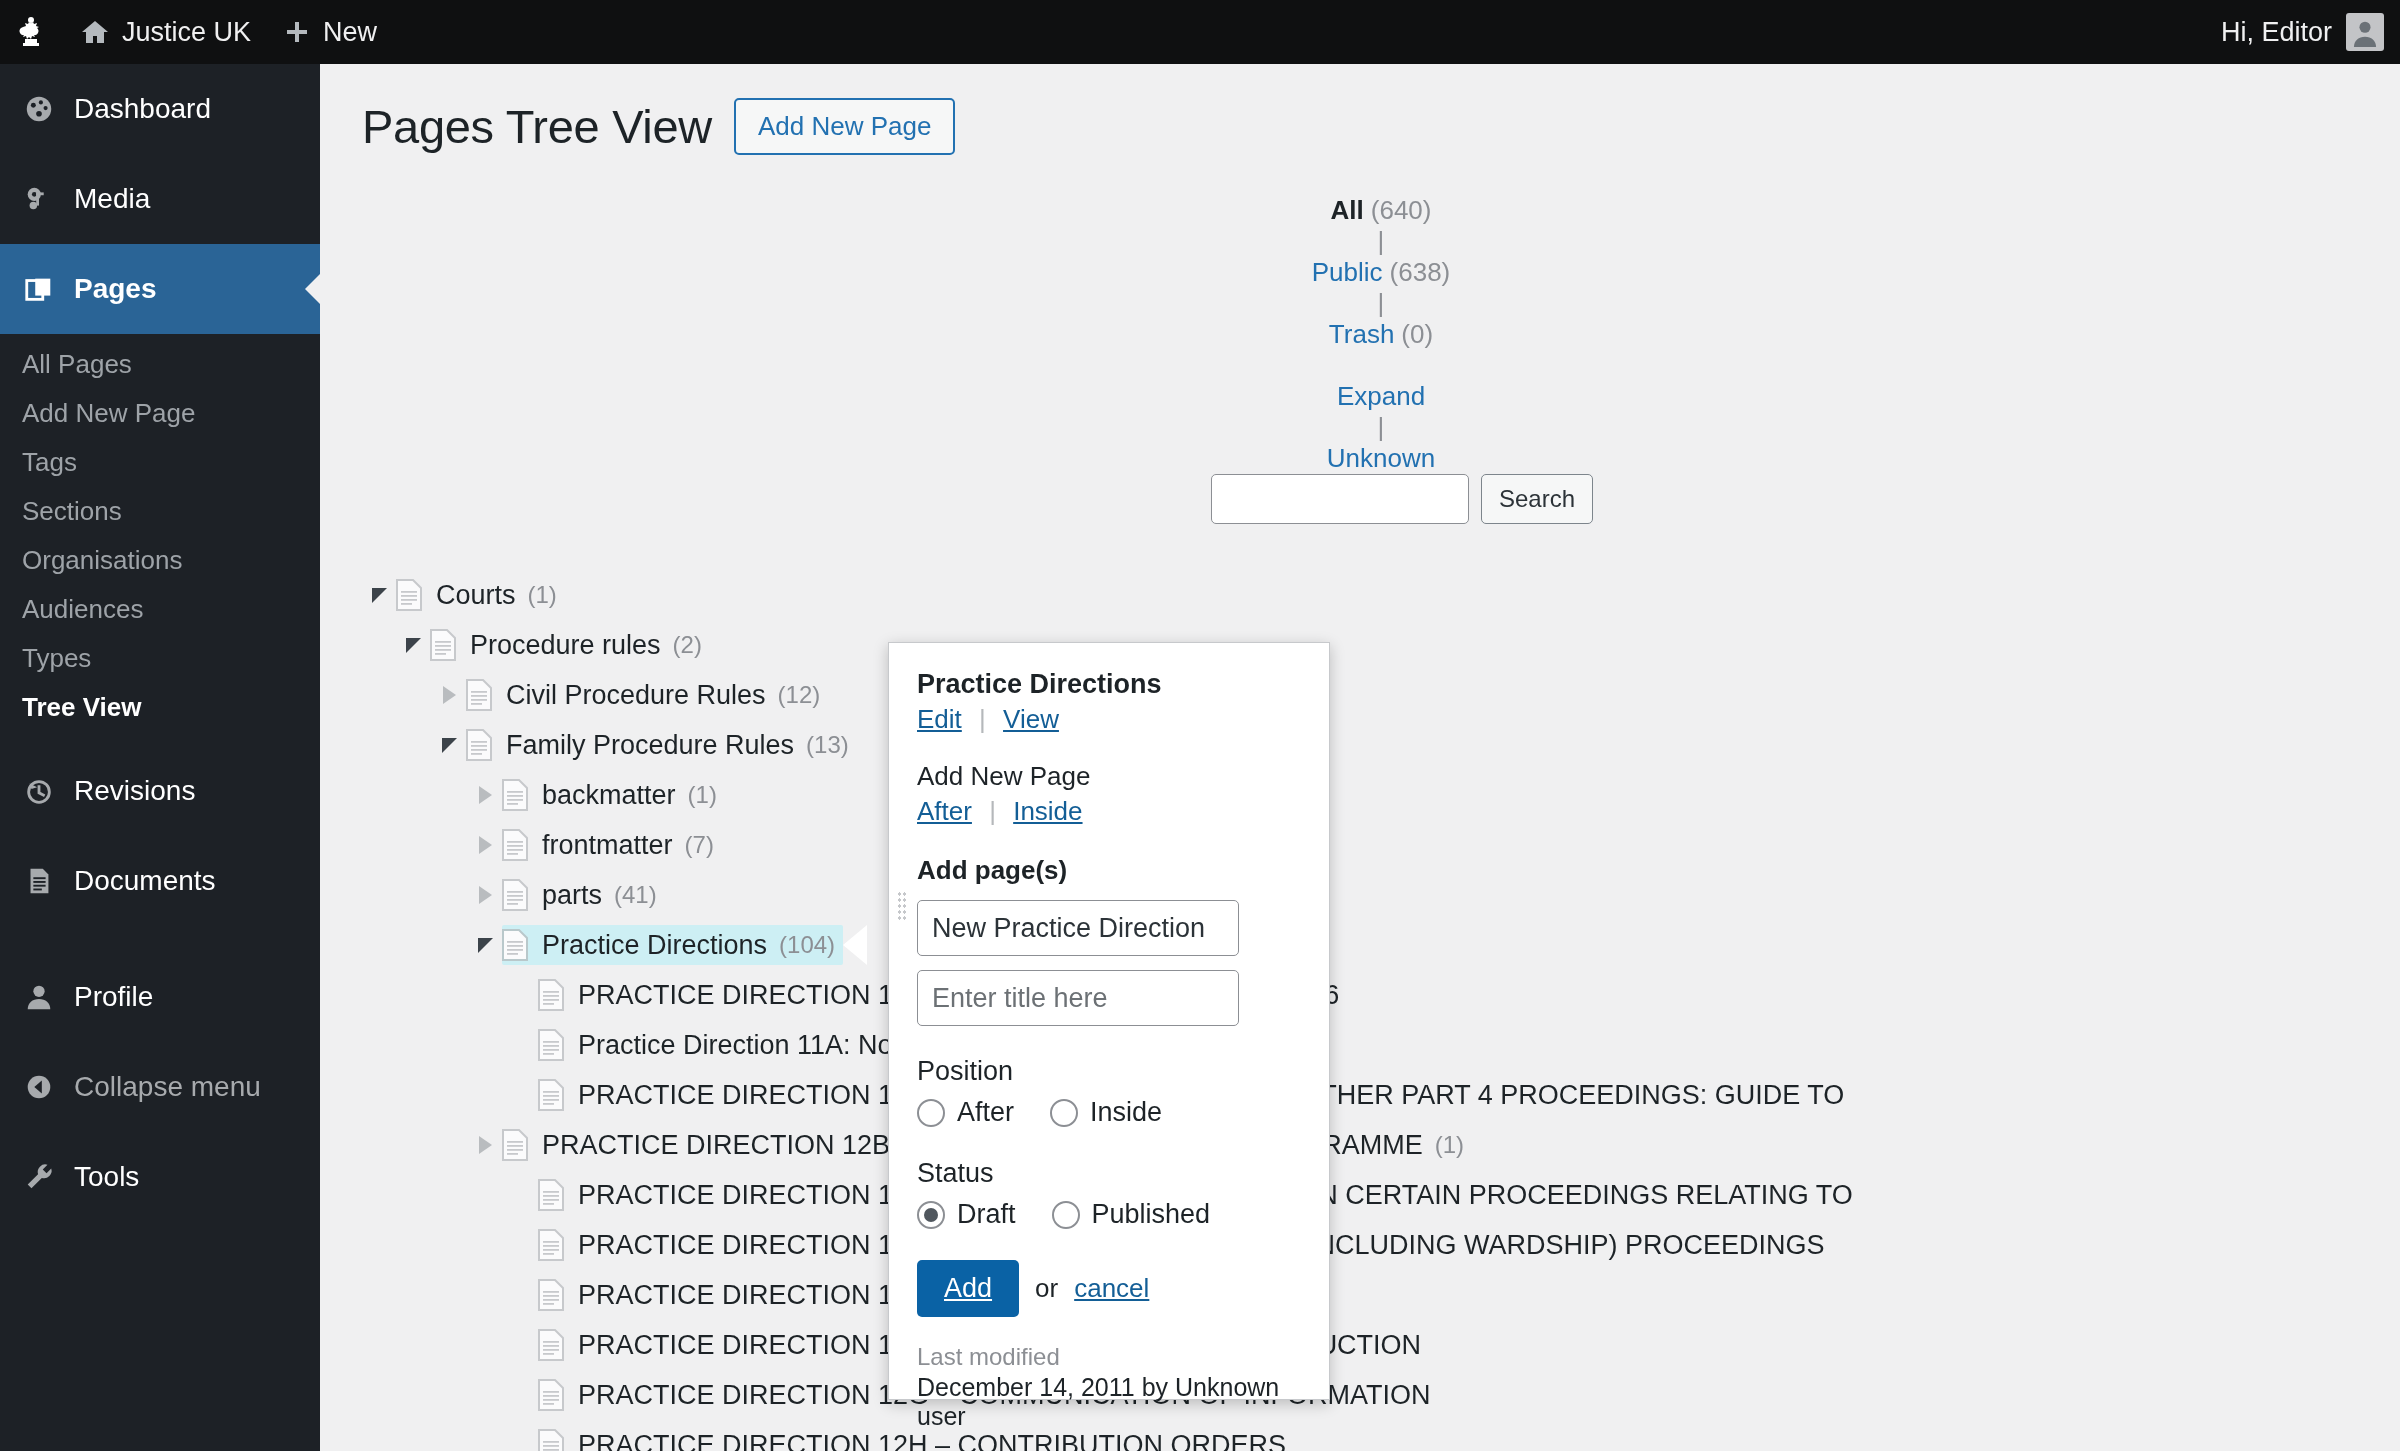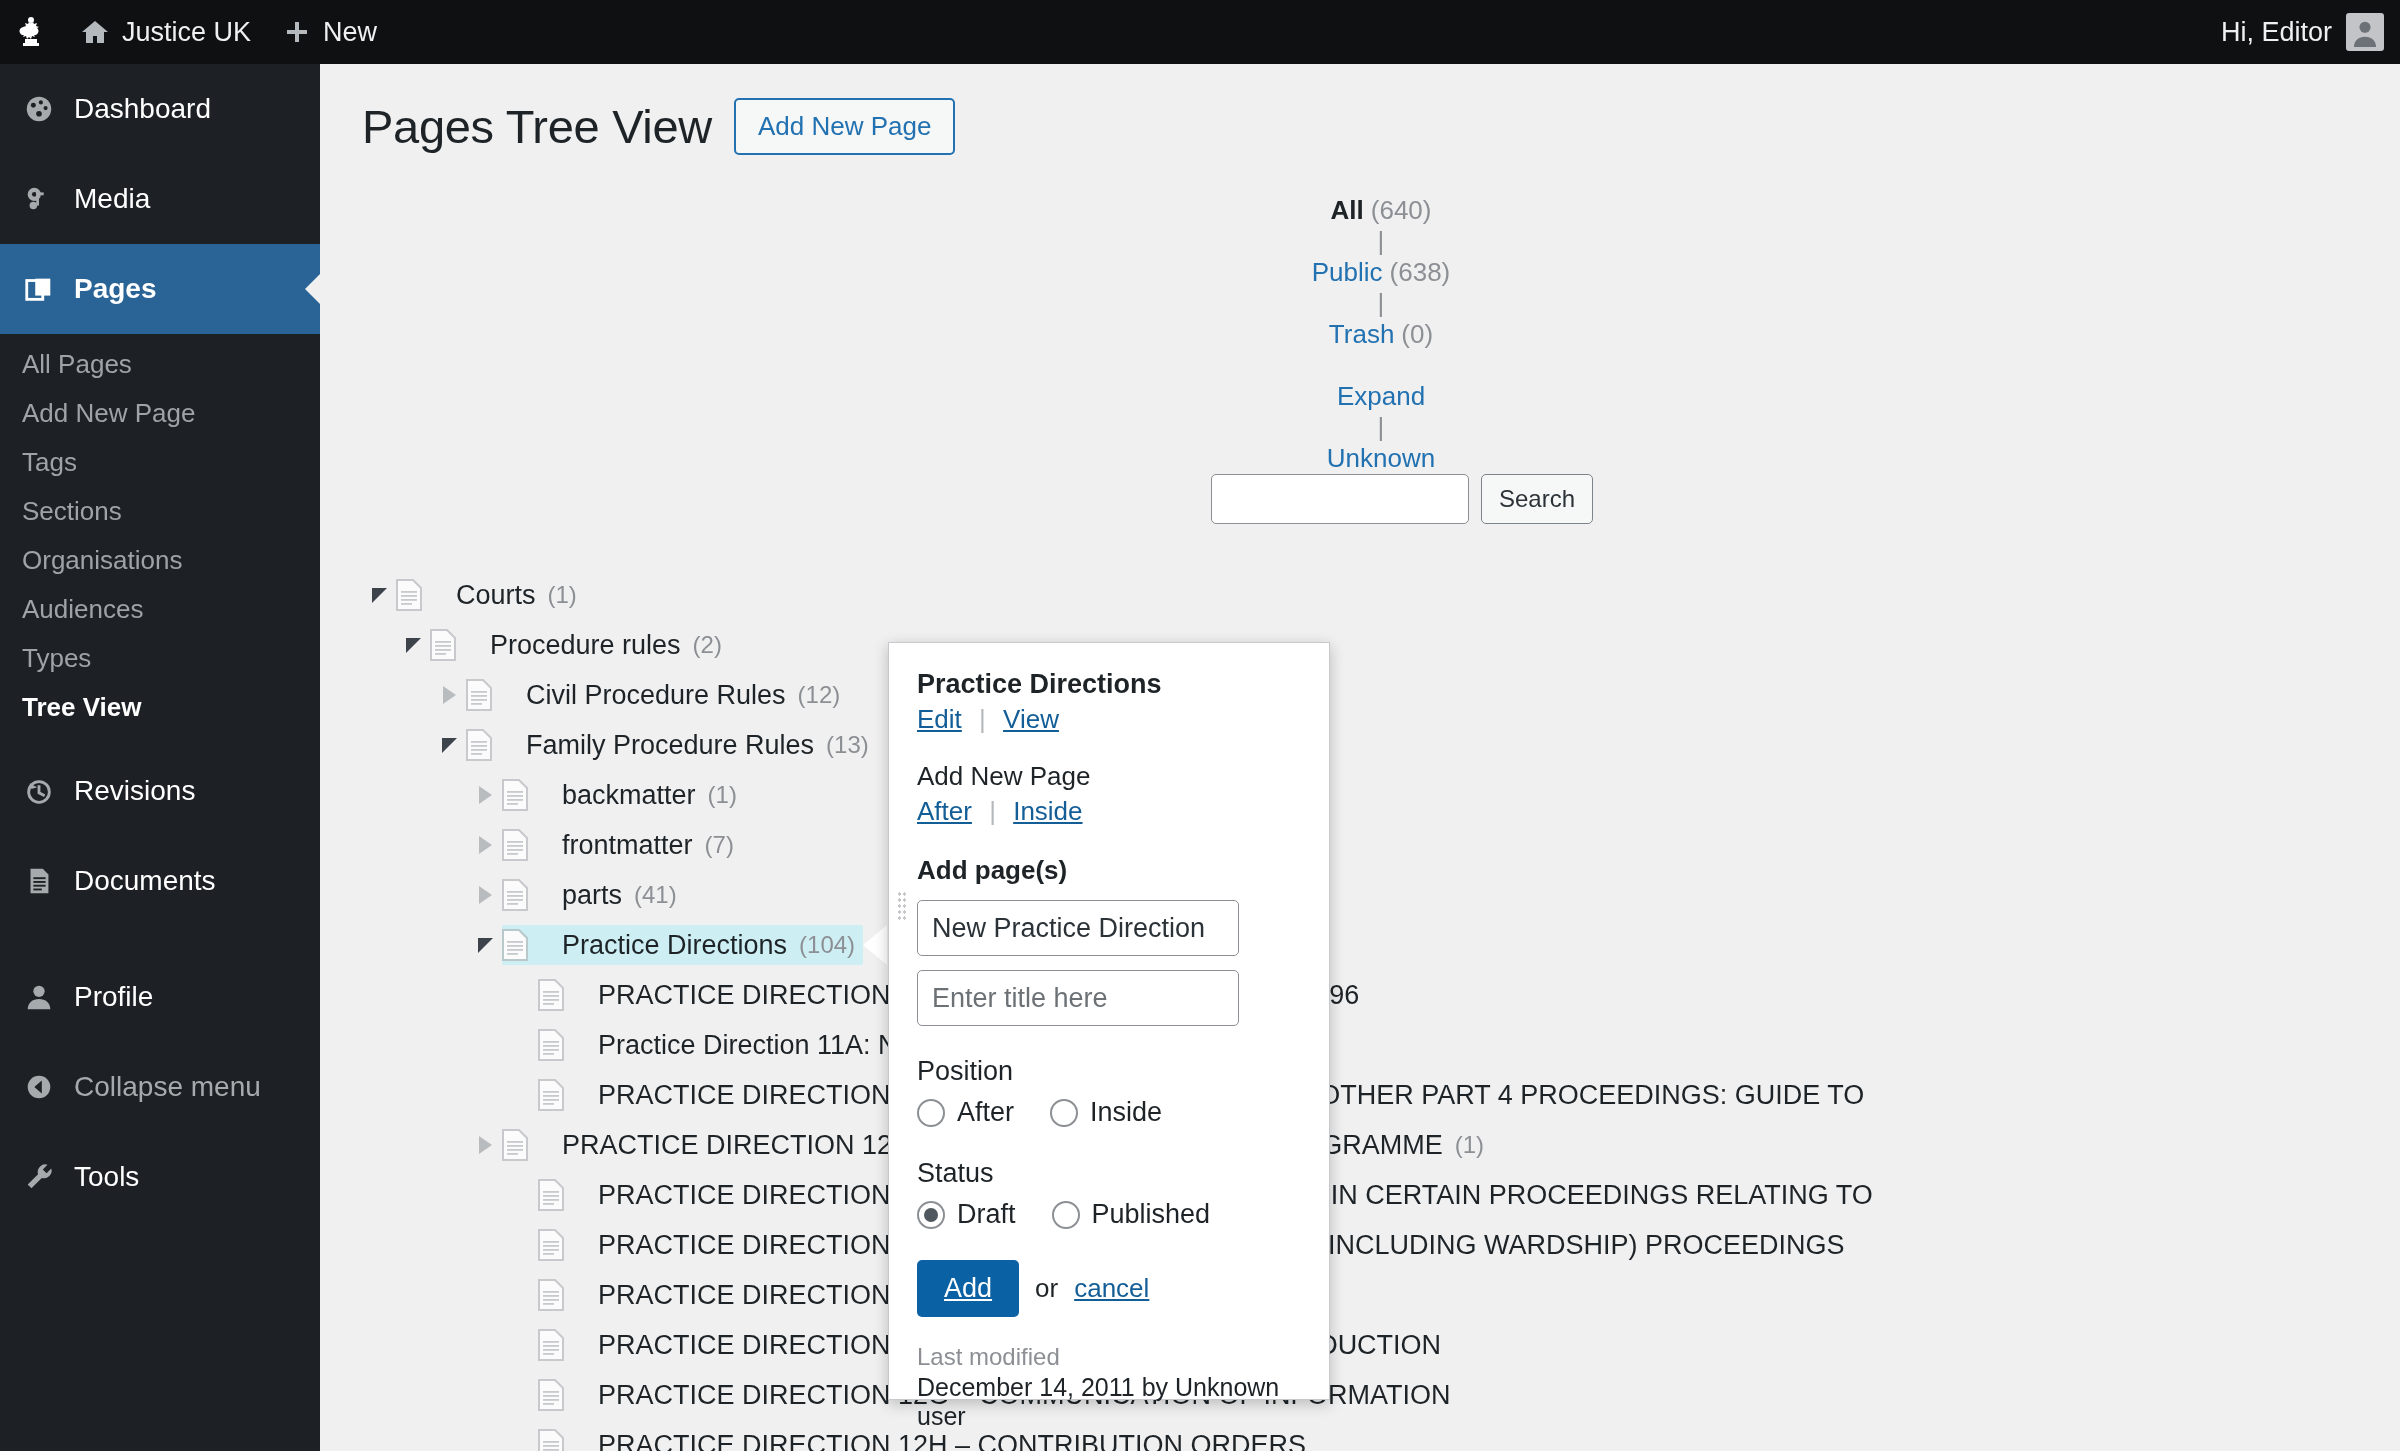--- a/index.html
+++ b/index.html
@@ -102,21 +102,21 @@
   
   .tree { margin-top: 46px; position: relative; }
   .tnode { display: flex; align-items: center; height: 50px; white-space: nowrap; }
   .twist {
     width: 34px; flex: none; display: flex; align-items: center; justify-content: center;
   }
   .tw-open { width: 0; height: 0; border-style: solid; border-width: 15px 15px 0 0; border-color: #3c434a transparent transparent transparent; }
   .tw-closed { width: 0; height: 0; border-style: solid; border-width: 9px 0 9px 13px; border-color: transparent transparent transparent #b9bcbf; }
   .tw-none { width: 0; height: 0; }
   .pg-ico { width: 26px; height: 32px; flex: none; margin-right: 14px; }
-  .tlabel { font-size: 27px; color: #1d2327; margin-left: 20px; }
+  .tlabel { font-size: 27px; color: #1d2327; }
   .tcount { font-size: 24px; color: #8c8f94; margin-left: 12px; }
   .tnode.selected .tsel {
     background: #cdeff4; padding: 4px 8px 4px 0; border-radius: 2px;
     display: flex; align-items: center; position: relative;
   }
   .tsel { display: flex; align-items: center; }
   .selarrow {
     position: absolute; left: 100%; top: 50%; transform: translateY(-50%);
     width: 0; height: 0; border-style: solid;
     border-width: 20px 24px 20px 0; border-color: transparent #fff transparent transparent;

